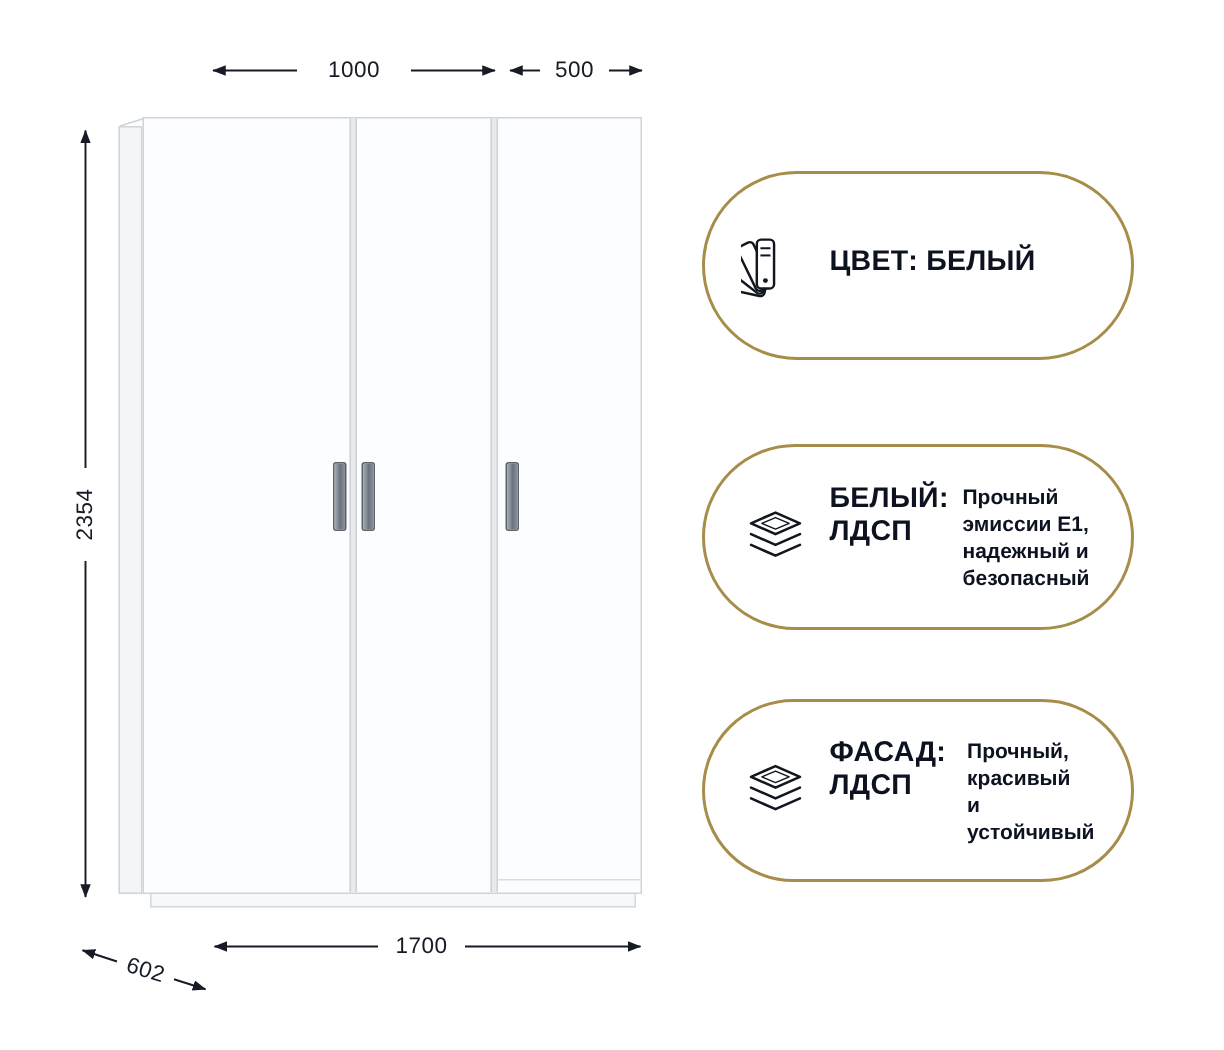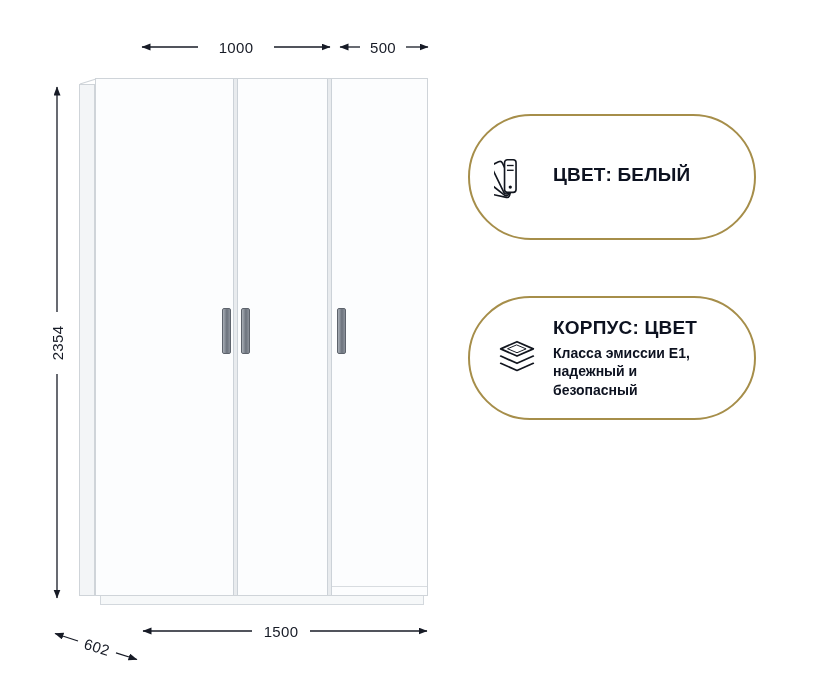--- a/index.html
+++ b/index.html
@@ -49,21 +49,21 @@
   
   .badge{
     position:absolute;left:468px;width:288px;box-sizing:border-box;
     border:2px solid #a68e4a;border-radius:70px;background:#ffffff;
     display:flex;align-items:center;gap:13px;padding:0 16px 0 24px;
   }
   .badge.b1{top:114px;height:126px;}
   .badge.b2{top:296px;height:124px;}
   .badge.b3{top:466px;height:122px;}
   .badge-icon{flex:0 0 46px;width:46px;height:46px;}
-  .badge-text{display:flex;flex-direction:column;}
+  .badge-text{display:flex;}
   .badge-title{font-size:19px;font-weight:bold;color:#0d1220;letter-spacing:.2px;margin-bottom:5px;}
   .badge-desc{font-size:14px;line-height:1.3;color:#0d1220;white-space:pre-line;font-weight:bold;}
 </style>
 </head>
 <body>
 
 <div class="canvas">
 
   <div class="w-side"></div>
   <div class="w-front"></div>
@@ -98,21 +98,21 @@
       <line x1="78" y1="641" x2="55" y2="633.5" marker-end="url(#ah)"></line>
       <line x1="116" y1="652.8" x2="137" y2="659.5" marker-end="url(#ah)"></line>
     </g>
 
     <line x1="80" y1="84" x2="96" y2="79" stroke="#cfd4d9" stroke-width="1.2"></line>
   </svg>
 
   <div class="dim-label" style="left:236px;top:47px;">1000</div>
   <div class="dim-label" style="left:383px;top:47px;text-align:center;">500</div>
   <div class="dim-label rot-ccw" style="left:57px;top:343px;">2354</div>
-  <div class="dim-label" style="left:281px;top:631px;">1500</div>
+  <div class="dim-label" style="left:281px;top:631px;">1700</div>
   <div class="dim-label rot-depth" style="left:97px;top:647px;">602</div>
 
   <div class="badge b1">
     <div class="badge-icon">
       <svg viewBox="0 0 48 48" width="46" height="46">
         <g fill="#ffffff" stroke="#12161f" stroke-width="1.7" stroke-linejoin="round">
           <g transform="rotate(-78 17 40)">
               <rect x="11" y="6" width="12" height="34" rx="3"></rect>
             </g>
           <g transform="rotate(-52 17 40)">
@@ -138,21 +138,38 @@
       <svg viewBox="0 0 48 48" width="46" height="46">
         <g fill="none" stroke="#12161f" stroke-width="1.8" stroke-linejoin="round" stroke-linecap="round">
           <path d="M24 7 L41 14.5 L24 22 L7 14.5 Z"></path>
           <path d="M24 10.5 L33.5 14.5 L24 18.5 L14.5 14.5 Z" stroke-width="1"></path>
           <path d="M7 22 L24 29.5 L41 22"></path>
           <path d="M7 29.5 L24 37 L41 29.5"></path>
         </g>
       </svg>
     </div>
     <div class="badge-text">
-      <div class="badge-title">КОРПУС: ЦВЕТ</div>
-      <div class="badge-desc">Класса эмиссии Е1,
+      <div class="badge-title">БЕЛЫЙ: ЛДСП</div>
+      <div class="badge-desc">Прочный эмиссии Е1,
 надежный и
 безопасный</div>
     </div>
   </div>
 
+  <div class="badge b3">
+    <div class="badge-icon">
+      <svg viewBox="0 0 48 48" width="46" height="46">
+        <g fill="none" stroke="#12161f" stroke-width="1.8" stroke-linejoin="round" stroke-linecap="round">
+          <path d="M24 7 L41 14.5 L24 22 L7 14.5 Z"></path>
+          <path d="M24 10.5 L33.5 14.5 L24 18.5 L14.5 14.5 Z" stroke-width="1"></path>
+          <path d="M7 22 L24 29.5 L41 22"></path>
+          <path d="M7 29.5 L24 37 L41 29.5"></path>
+        </g>
+      </svg>
+    </div>
+    <div class="badge-text">
+      <div class="badge-title">ФАСАД: ЛДСП</div>
+      <div class="badge-desc">Прочный, красивый
+и устойчивый</div>
+    </div>
+  </div>
 
 </div>
 
 </body></html>

